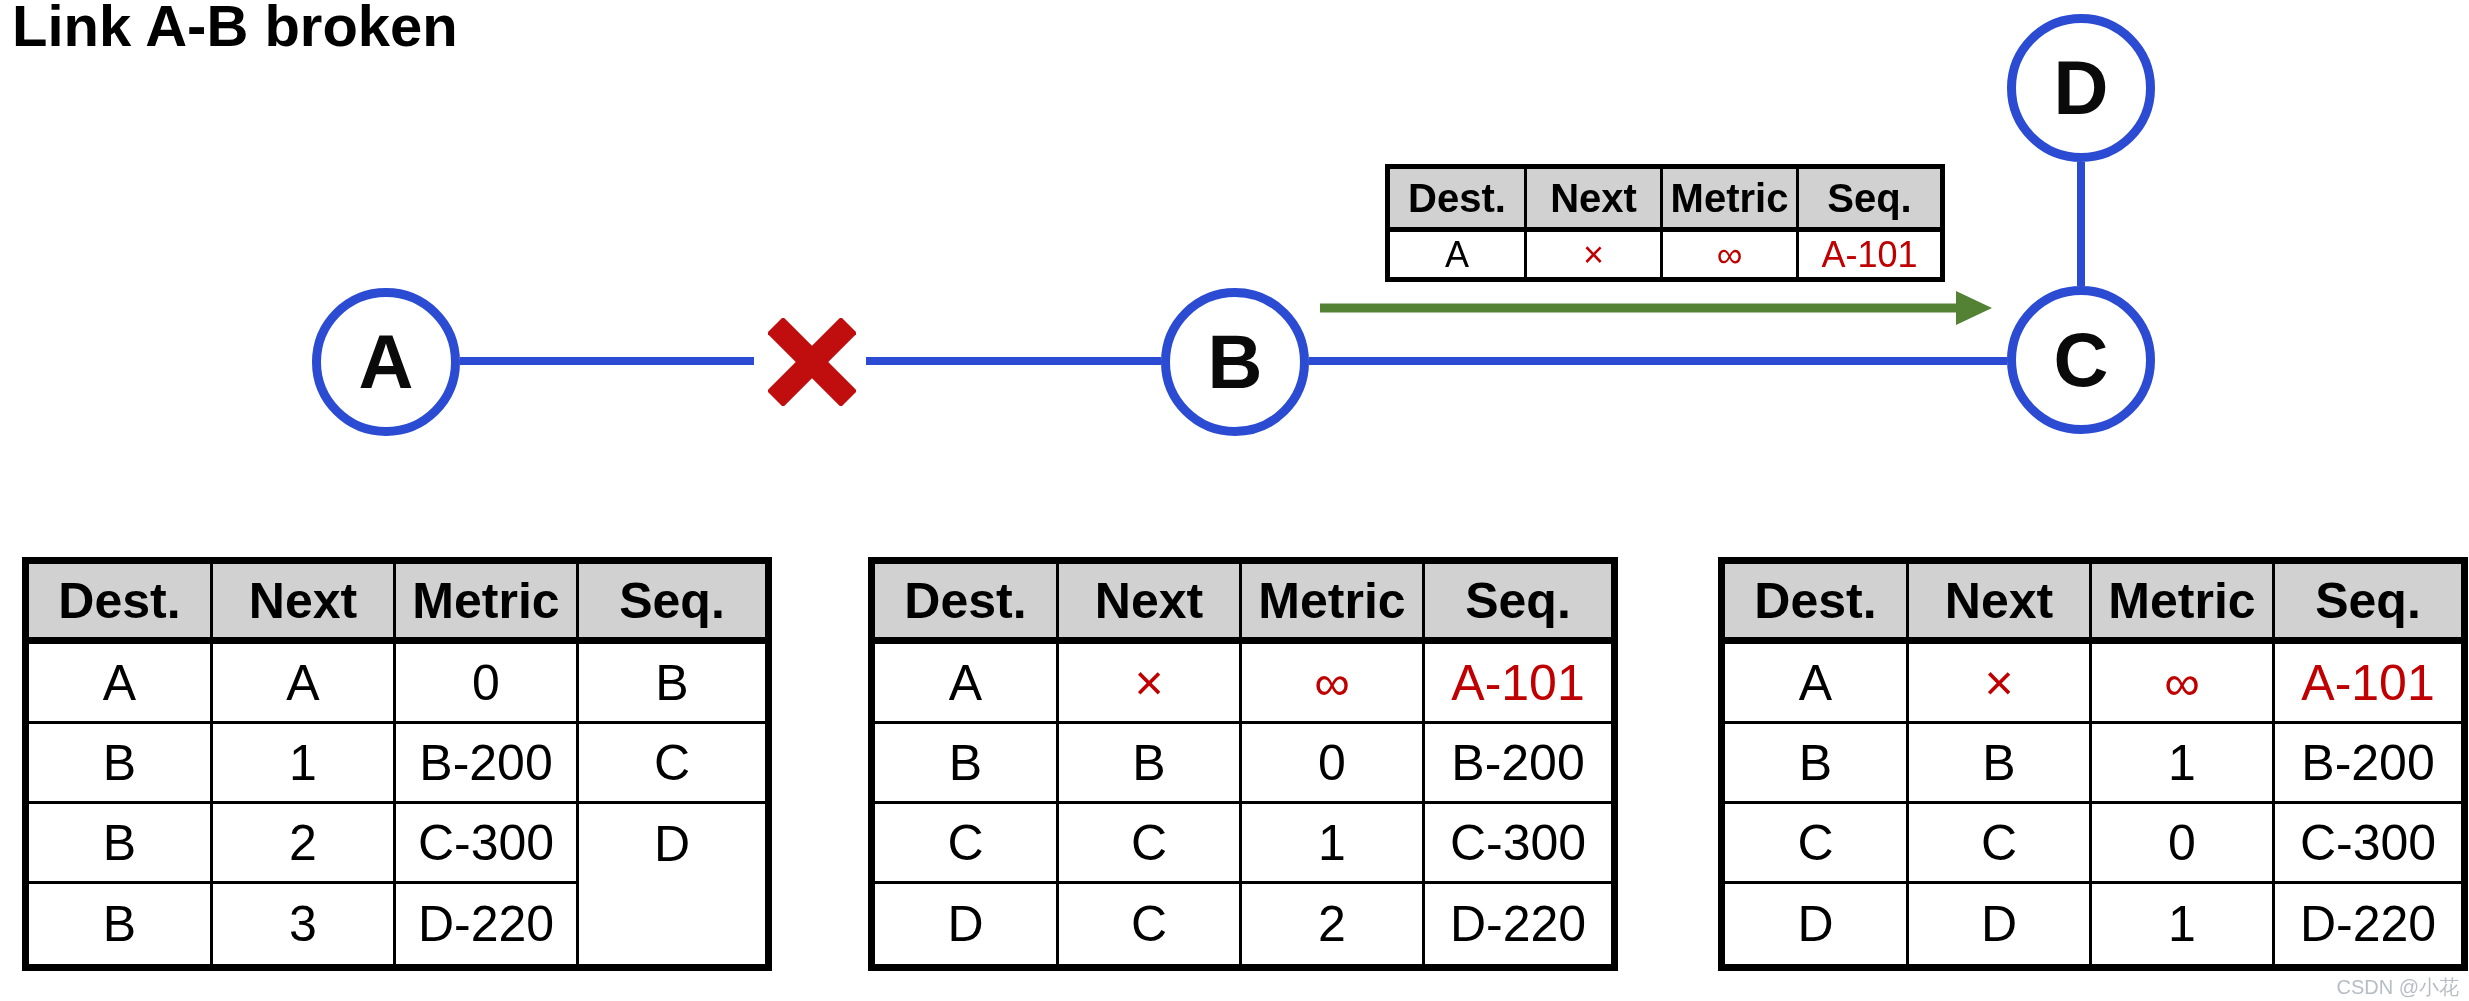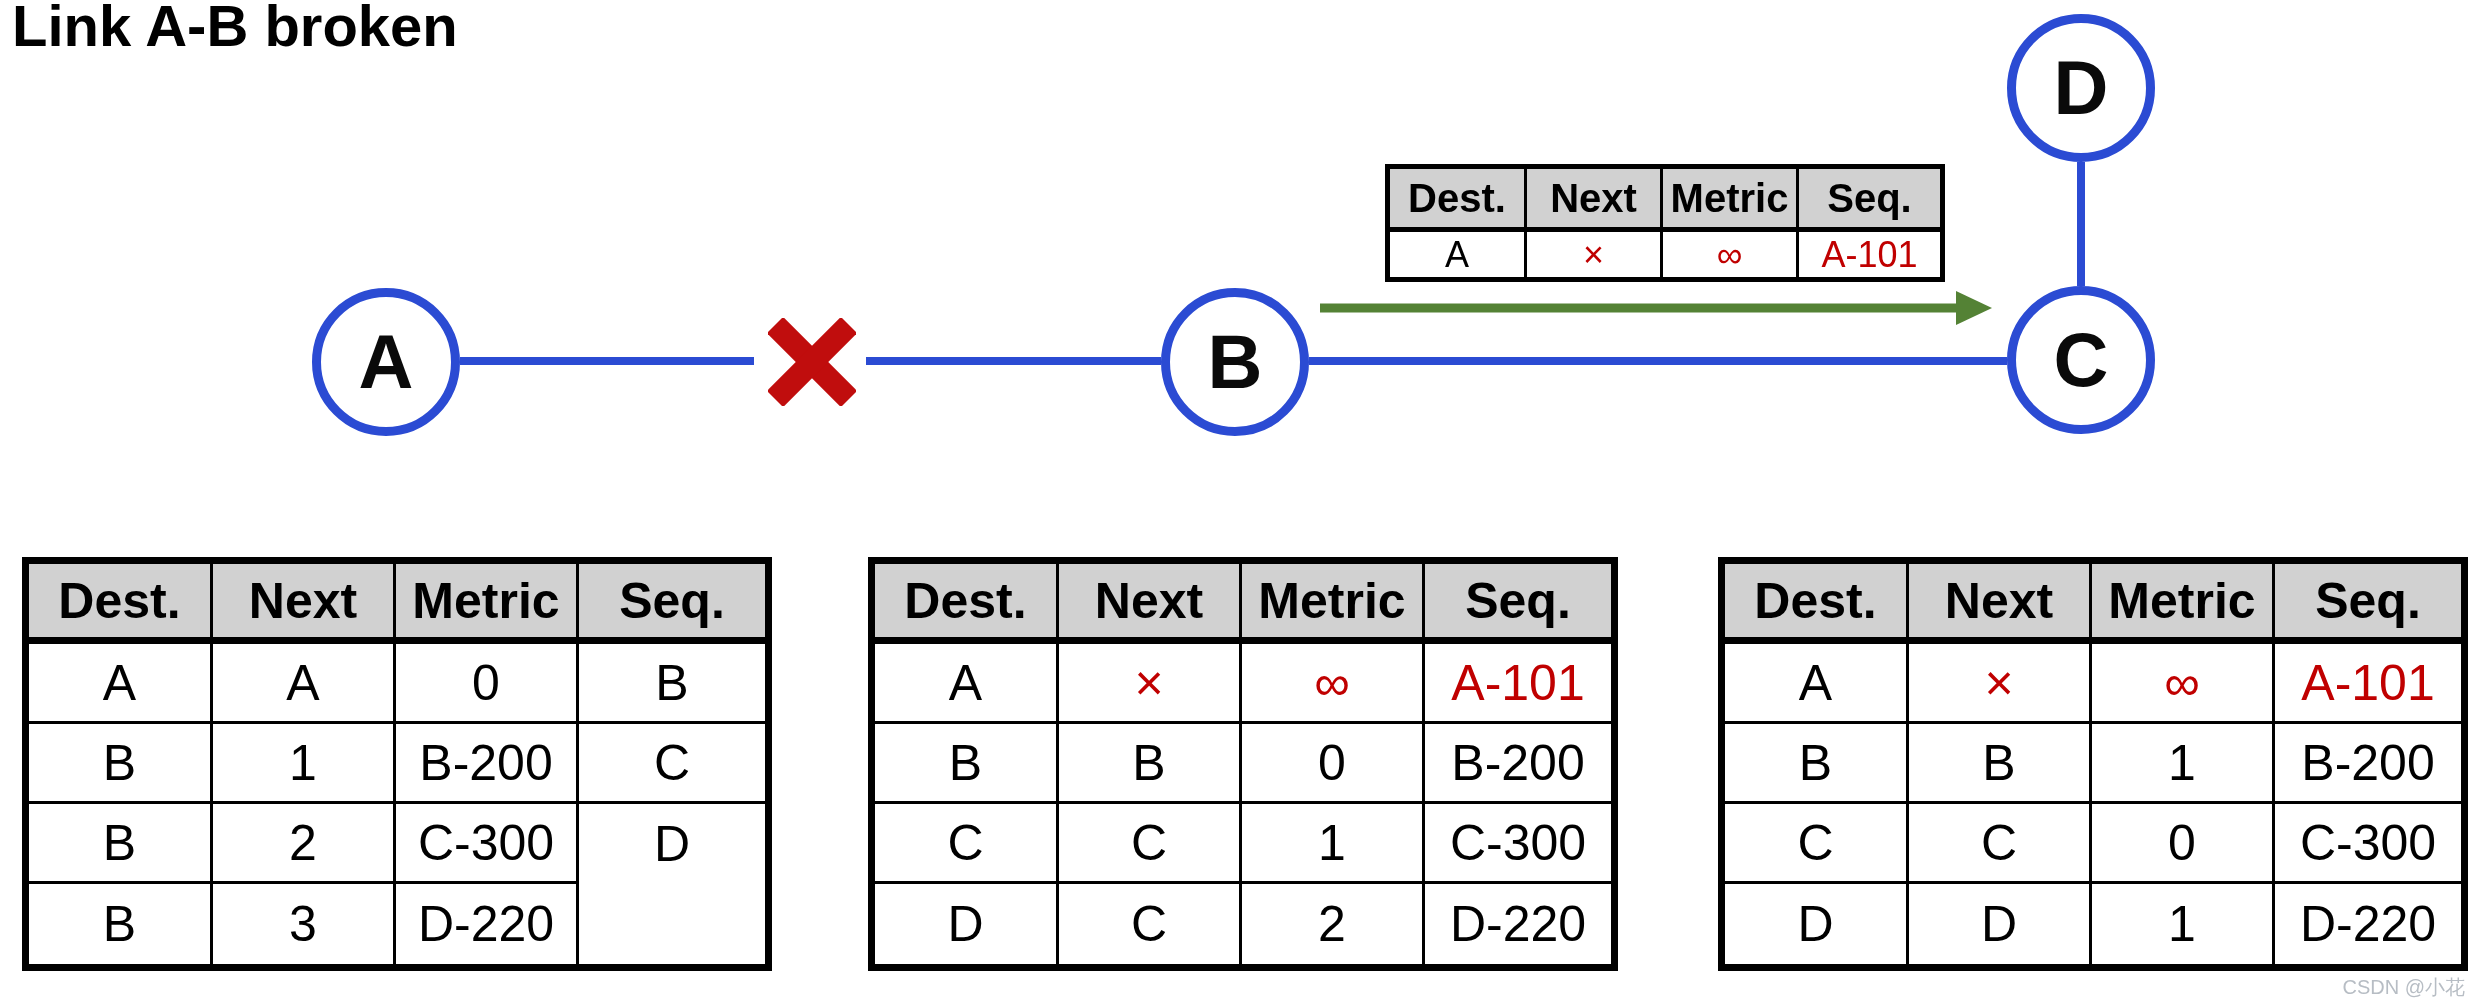--- a/index.html
+++ b/index.html
@@ -59,21 +59,21 @@
     border-right:3px solid #000; border-bottom:3px solid #000;
     display:flex; align-items:center; justify-content:center;
     font-size:50px; color:#000;
   }
   .rt .hc:nth-child(4n), .rt .dc:nth-child(4n) { border-right:none; }
   .rt .dc:nth-last-child(-n+4) { border-bottom:none; }
   .red { color:#c00000 !important; }
   .inf { font-size:1.25em; line-height:1; }
   
   .wm {
-    position:absolute; right:4px; top:974px;
+    position:absolute; right:10px; top:974px;
     font-size:20px; color:#b7bdc4; white-space:nowrap;
   }
 </style>
 </head>
 <body>
 
 <div id="stage">
 
   <div class="title">Link A-B broken</div>
 

